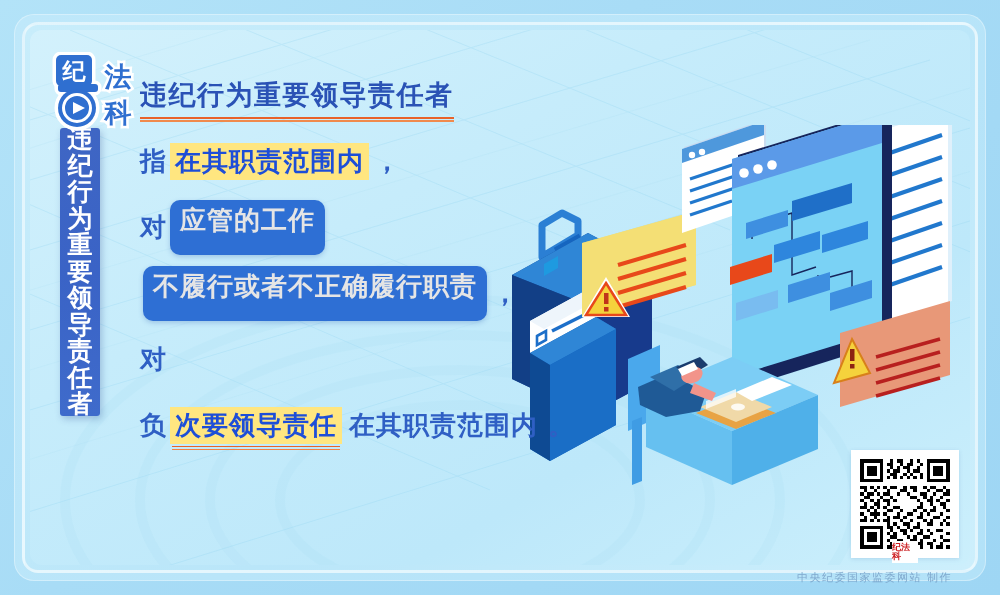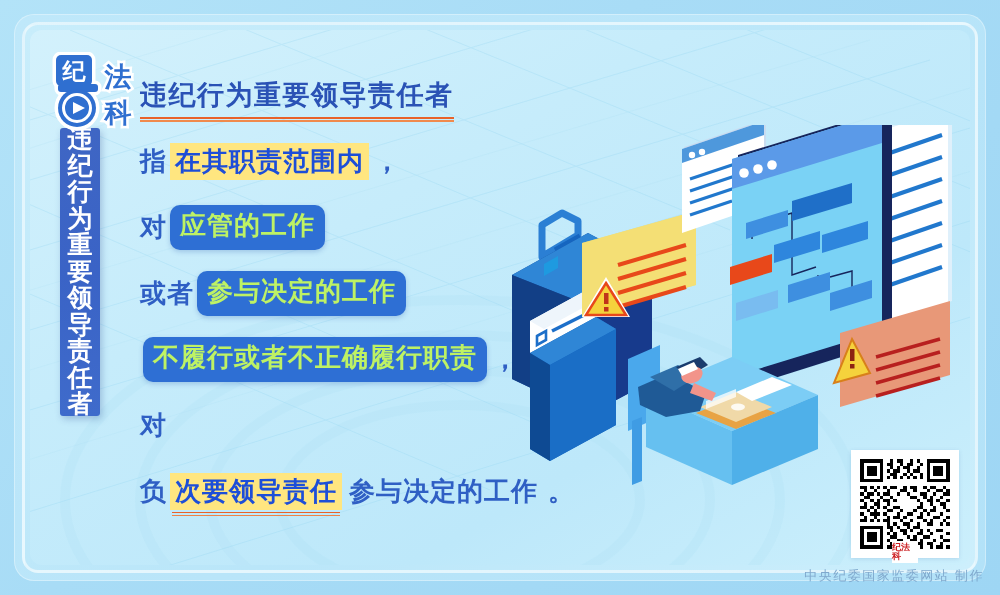--- a/index.html
+++ b/index.html
@@ -75,24 +75,24 @@
     background:#ffe680;color:#1d4ed8;
     font-size:26px;font-weight:700;letter-spacing:1px;
     font-family:"DejaVu Sans","Liberation Sans",sans-serif;
     padding:1px 5px;margin:0 3px;
   }
   .hl-yellow.ul::after{
     content:"";position:absolute;left:2px;right:2px;bottom:-6px;height:4px;
     background:linear-gradient(#e8622a 0,#e8622a 1.5px,transparent 1.5px,transparent 2.6px,#ef8246 2.6px,#ef8246 4px);
   }
   .pill{
-    display:inline-block;background:#2e6fd4;color:#bef264;
+    display:inline-block;background:#2e6fd4;color:#e5e5e5;
     font-size:26px;font-weight:700;letter-spacing:1px;
     font-family:"DejaVu Sans","Liberation Sans",sans-serif;
-    padding:3px 10px 7px;border-radius:10px;margin:0 3px;
+    padding:3px 10px 17px;border-radius:10px;margin:0 3px;
     box-shadow:0 2px 5px rgba(35,85,170,.25);
   }
   .punct{color:#2f5fc4;font-size:26px;font-weight:700;margin-left:2px;
     font-family:"DejaVu Sans","Liberation Sans",sans-serif;}
 
   
   .illus{position:absolute;left:470px;top:95px;width:470px;height:360px;z-index:4;}
 
   
   .qr{
@@ -104,22 +104,22 @@
   .qr-logo{
     position:absolute;left:50%;top:50%;transform:translate(-50%,-50%);
     width:26px;height:22px;background:#fff;
     display:flex;align-items:center;justify-content:center;margin-top:48px;
   }
   .qr-logo span{color:#cc1f22;font-size:9px;font-weight:700;line-height:9px;
     font-family:"DejaVu Sans","Liberation Sans",sans-serif;}
 
   
   .footer{
-    position:absolute;right:16px;bottom:10px;z-index:7;
-    color:#7fa8cd;font-size:13px;letter-spacing:1.5px;
+    position:absolute;right:48px;bottom:10px;z-index:7;
+    color:#7fa8cd;font-size:11px;letter-spacing:1.5px;
     font-family:"DejaVu Sans","Liberation Sans",sans-serif;
   }
 </style>
 </head>
 <body>
 
 <div class="poster">
 
   <div class="frame-outer"></div>
   <div class="frame-mid"></div>
@@ -363,38 +363,34 @@
         <span class="plain">指</span>
         <span class="hl-yellow">在其职责范围内</span>
         <span class="punct">，</span>
       </div>
 
       <div class="t-line">
         <span class="plain">对</span>
         <span class="pill">应管的工作</span>
       </div>
 
-      <div class="t-line">
-        <span class="plain">或者</span>
-        <span class="pill">参与决定的工作</span>
-      </div>
 
       <div class="t-line">
         <span class="pill">不履行或者不正确履行职责</span>
         <span class="punct">，</span>
       </div>
 
       <div class="t-line">
         <span class="plain">对</span>
       </div>
 
       <div class="t-line">
         <span class="plain">负</span>
         <span class="hl-yellow ul">次要领导责任</span>
-        <span class="plain" style="margin-left:4px;">参与决定的工作 。</span>
+        <span class="plain" style="margin-left:4px;">在其职责范围内 。</span>
       </div>
 
     </div>
 
     <div class="qr" style="left:821px;top:420px;">
       <svg viewBox="0 0 29 29" width="96" height="96" shape-rendering="crispEdges">
         <rect width="29" height="29" fill="#ffffff"></rect>
         <g fill="#000000">
 
           <rect x="1" y="1" width="7" height="1"></rect>

